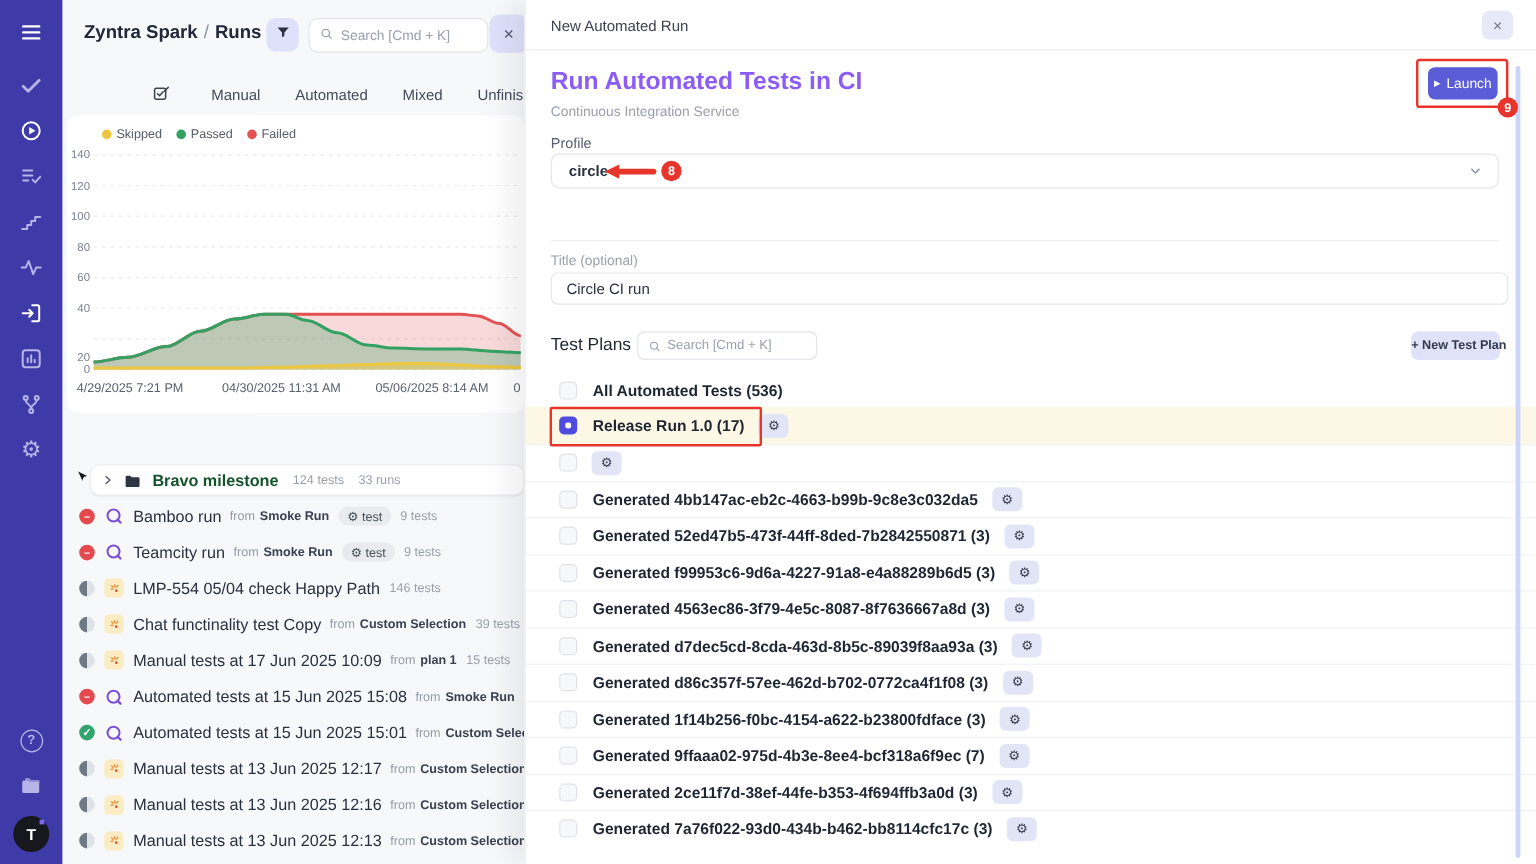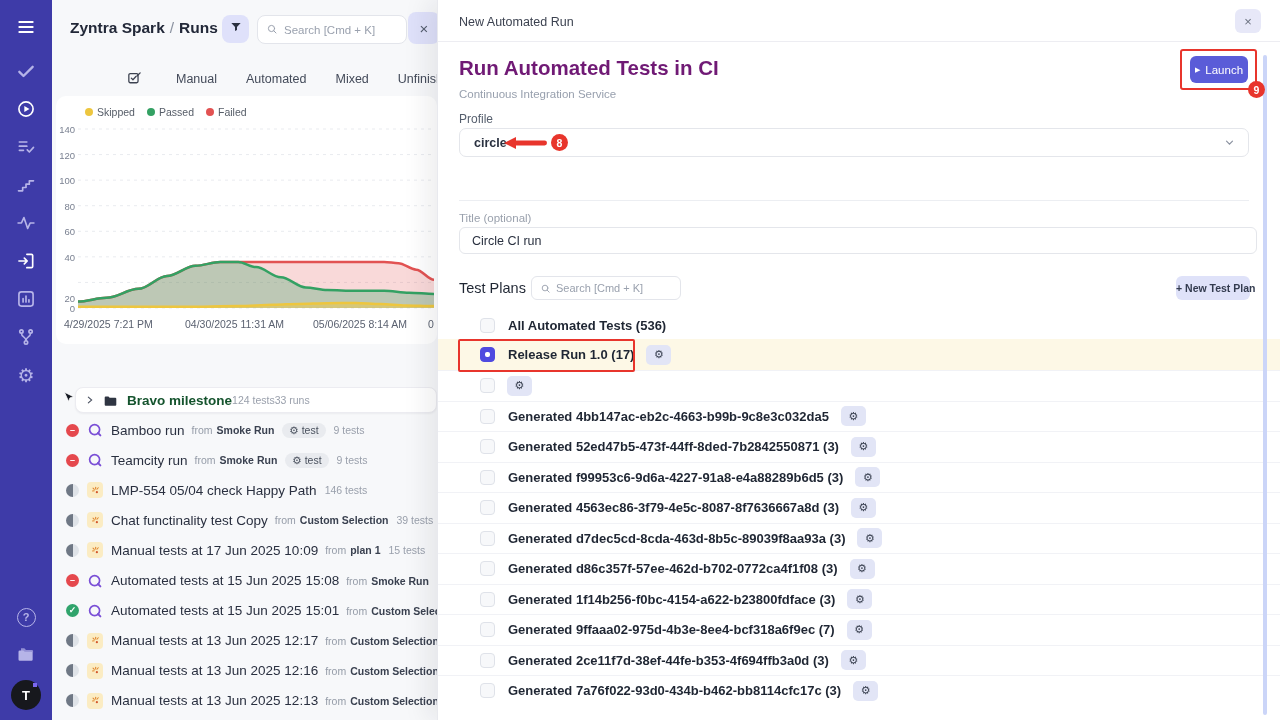--- a/index.html
+++ b/index.html
@@ -44,21 +44,21 @@
   .legend-item { display:flex; align-items:center; gap:4px; font-size:10.5px; color:#565d68; cursor:pointer; }
   .legend-dot { width:8px; height:8px; border-radius:50%; }
   .ylabel { position:absolute; left:0; width:19px; text-align:right; font-size:9.5px; color:#7a8191; }
   .xlabel { position:absolute; top:222px; font-size:10.5px; color:#5a6170; white-space:nowrap;text-align:right; }
   .chart-svg { position:absolute; left:22px; top:26px; }
 
   .folder-card { position:absolute; left:23px; top:387px; width:362px; height:26px; background:#fff; border:1px solid #ececf1; border-radius:8px; box-shadow:0 1px 2px rgba(20,24,40,.05); display:flex; align-items:center; padding:0 9px; cursor:pointer; }
   .folder-card svg.chev { width:10px; height:10px; color:#4a5160; flex:none; }
   .folder-card svg.fold { width:15px; height:15px; margin-left:8px; flex:none; }
   .folder-title { font-size:13.5px; font-weight:600; color:#14532d; margin-left:9px; white-space:nowrap; }
-  .folder-meta { font-size:10.5px; color:#9aa0ac; white-space:nowrap; }
+  .folder-meta { font-size:10.5px; color:#9aa0ac; margin-left:12px; white-space:nowrap; }
   .cursor-icon { position:absolute; left:9px; top:390px; z-index:3; }
 
   .runs-list { position:absolute; left:0; top:415px; width:385px; }
   .run-row { height:30.1px; display:flex; align-items:center; padding-left:14px; white-space:nowrap; cursor:pointer; }
   .st { width:13px; height:13px; border-radius:50%; flex:none; display:flex; align-items:center; justify-content:center; color:#fff; font-size:9px; font-weight:bold; line-height:1; }
   .st-failed { background:#e5484d; }
   .st-passed { background:#30a46c; }
   .st-progress { background:linear-gradient(90deg,#6f7885 50%,#dfe3e8 50%); }
   .kind { margin-left:8px; flex:none; display:flex; align-items:center; justify-content:center; }
   .kind-manual { width:16px; height:16px; background:#fbecc3; border-radius:4px; }
@@ -66,41 +66,41 @@
   .run-from-label { font-size:10.5px; color:#959ca8; margin-left:7px; }
   .run-from { font-size:10.5px; font-weight:700; color:#3a4150; margin-left:4px; }
   .run-badge { margin-left:8px; background:#e9ebef; border-radius:9px; padding:1.5px 7px; font-size:10.5px; color:#4a515e; }
   .run-tests { font-size:10.5px; color:#9aa0ac; margin-left:8px; }
 
   
   .modal { position:absolute; left:437px; top:0; width:843px; height:720px; background:#fff; border-left:1px solid #e8e9ee; box-shadow:-10px 0 24px rgba(20,24,40,.08); z-index:10; }
   .m-header { position:absolute; left:0; top:0; width:100%; height:42px; border-bottom:1px solid #ededf2;text-decoration:underline; }
   .m-header-title { position:absolute; left:21px; top:15px; font-size:12.5px; color:#3c4250; }
   .m-close { position:absolute; right:19px; top:9px; width:26px; height:24px; background:#e7e8f8; border-radius:6px; display:flex; align-items:center; justify-content:center; color:#6b7280; font-size:13px; cursor:pointer; }
-  .m-title { position:absolute; left:21px; top:56px; font-size:20.5px; font-weight:700; color:#701a75; }
+  .m-title { position:absolute; left:21px; top:56px; font-size:20.5px; font-weight:700; color:#8b5cf6; }
   .m-subtitle { position:absolute; left:21px; top:88px; font-size:11.5px; color:#98a0ae; }
   .btn-launch { position:absolute; left:752px; top:56px; width:58px; height:27px; background:#5a5cd8; border:0; border-radius:6px; color:#fff; font-size:11.5px; font-family:inherit; display:flex; align-items:center; justify-content:center; gap:5px; cursor:pointer; }
   .btn-launch .play { font-size:7px; }
 
   .m-label { position:absolute; left:21px; font-size:12px; color:#555e6d; }
   .m-select { position:absolute; left:21px; top:128px; width:790px; height:29px; border:1px solid #e4e6eb; border-radius:7px; display:flex; align-items:center; padding:0 14px; cursor:pointer; }
   .m-select-value { font-size:12.5px; font-weight:600; color:#2a3140; }
   .m-select svg { position:absolute; right:12px; width:13px; height:13px; color:#8b92a0; }
   .m-divider { position:absolute; left:21px; top:200px; width:790px; height:1px; background:#eceef2; }
   .m-input { position:absolute; left:21px; top:227px; width:798px; height:27px; border:1px solid #e4e6eb; border-radius:6px; padding:0 12px; font-size:12.5px; color:#2a3140; font-family:inherit; outline:none; }
 
   .tp-label { position:absolute; left:21px; top:280px; font-size:14.5px; font-weight:400; color:#1f2633; }
   .tp-search { position:absolute; left:93px; top:276px; width:150px; height:24px; border:1px solid #e3e5eb; border-radius:6px; background:#fff; display:flex; align-items:center; padding:0 8px; }
   .tp-search svg { width:11px; height:11px; color:#9aa1ae; flex:none; }
   .tp-search input { border:0; outline:0; font-size:11px; color:#4a5160; margin-left:5px; width:115px; font-family:inherit; background:transparent; }
   .tp-search input::placeholder { color:#9aa1ae; }
   .btn-newplan { position:absolute; left:738px; top:276px; width:74px; height:24px; background:#dfe2f9; border:0; border-radius:6px; font-size:10.5px; font-weight:600; color:#333b4f; font-family:inherit; cursor:pointer; white-space:nowrap; }
 
   .plans { position:absolute; left:0; top:311px; width:843px; }
-  .plan-row { display:flex; align-items:center; padding-left:42px; cursor:pointer; }
+  .plan-row { display:flex; align-items:center; padding-left:28px; cursor:pointer; }
   .plan-row.sep { border-top:1px solid #f1f2f6; }
   .plan-row.hl { background:#fdf8e6; }
   .cb { width:15px; height:15px; border:1.5px solid #dfe2e9; background:#f7f8fa; border-radius:4px; flex:none; position:relative; cursor:pointer; }
   .cb.checked { background:#4f4ae0; border-color:#4f4ae0; }
   .cb.checked::after { content:""; position:absolute; left:3.5px; top:3.5px; width:5px; height:5px; background:#fff; border-radius:2px; }
   .plan-label { font-size:13px; font-weight:700; color:#1f2633; margin-left:13px; white-space:nowrap; }
   .gearbtn { margin-left:12px; width:25px; height:20px; background:#e2e5f6; border:0; border-radius:5px; color:#3c4353; font-size:11px; display:flex; align-items:center; justify-content:center; cursor:pointer; }
 
   
   .ann-box { position:absolute; border:2.5px solid #e8352c; z-index:20; pointer-events:none; }

